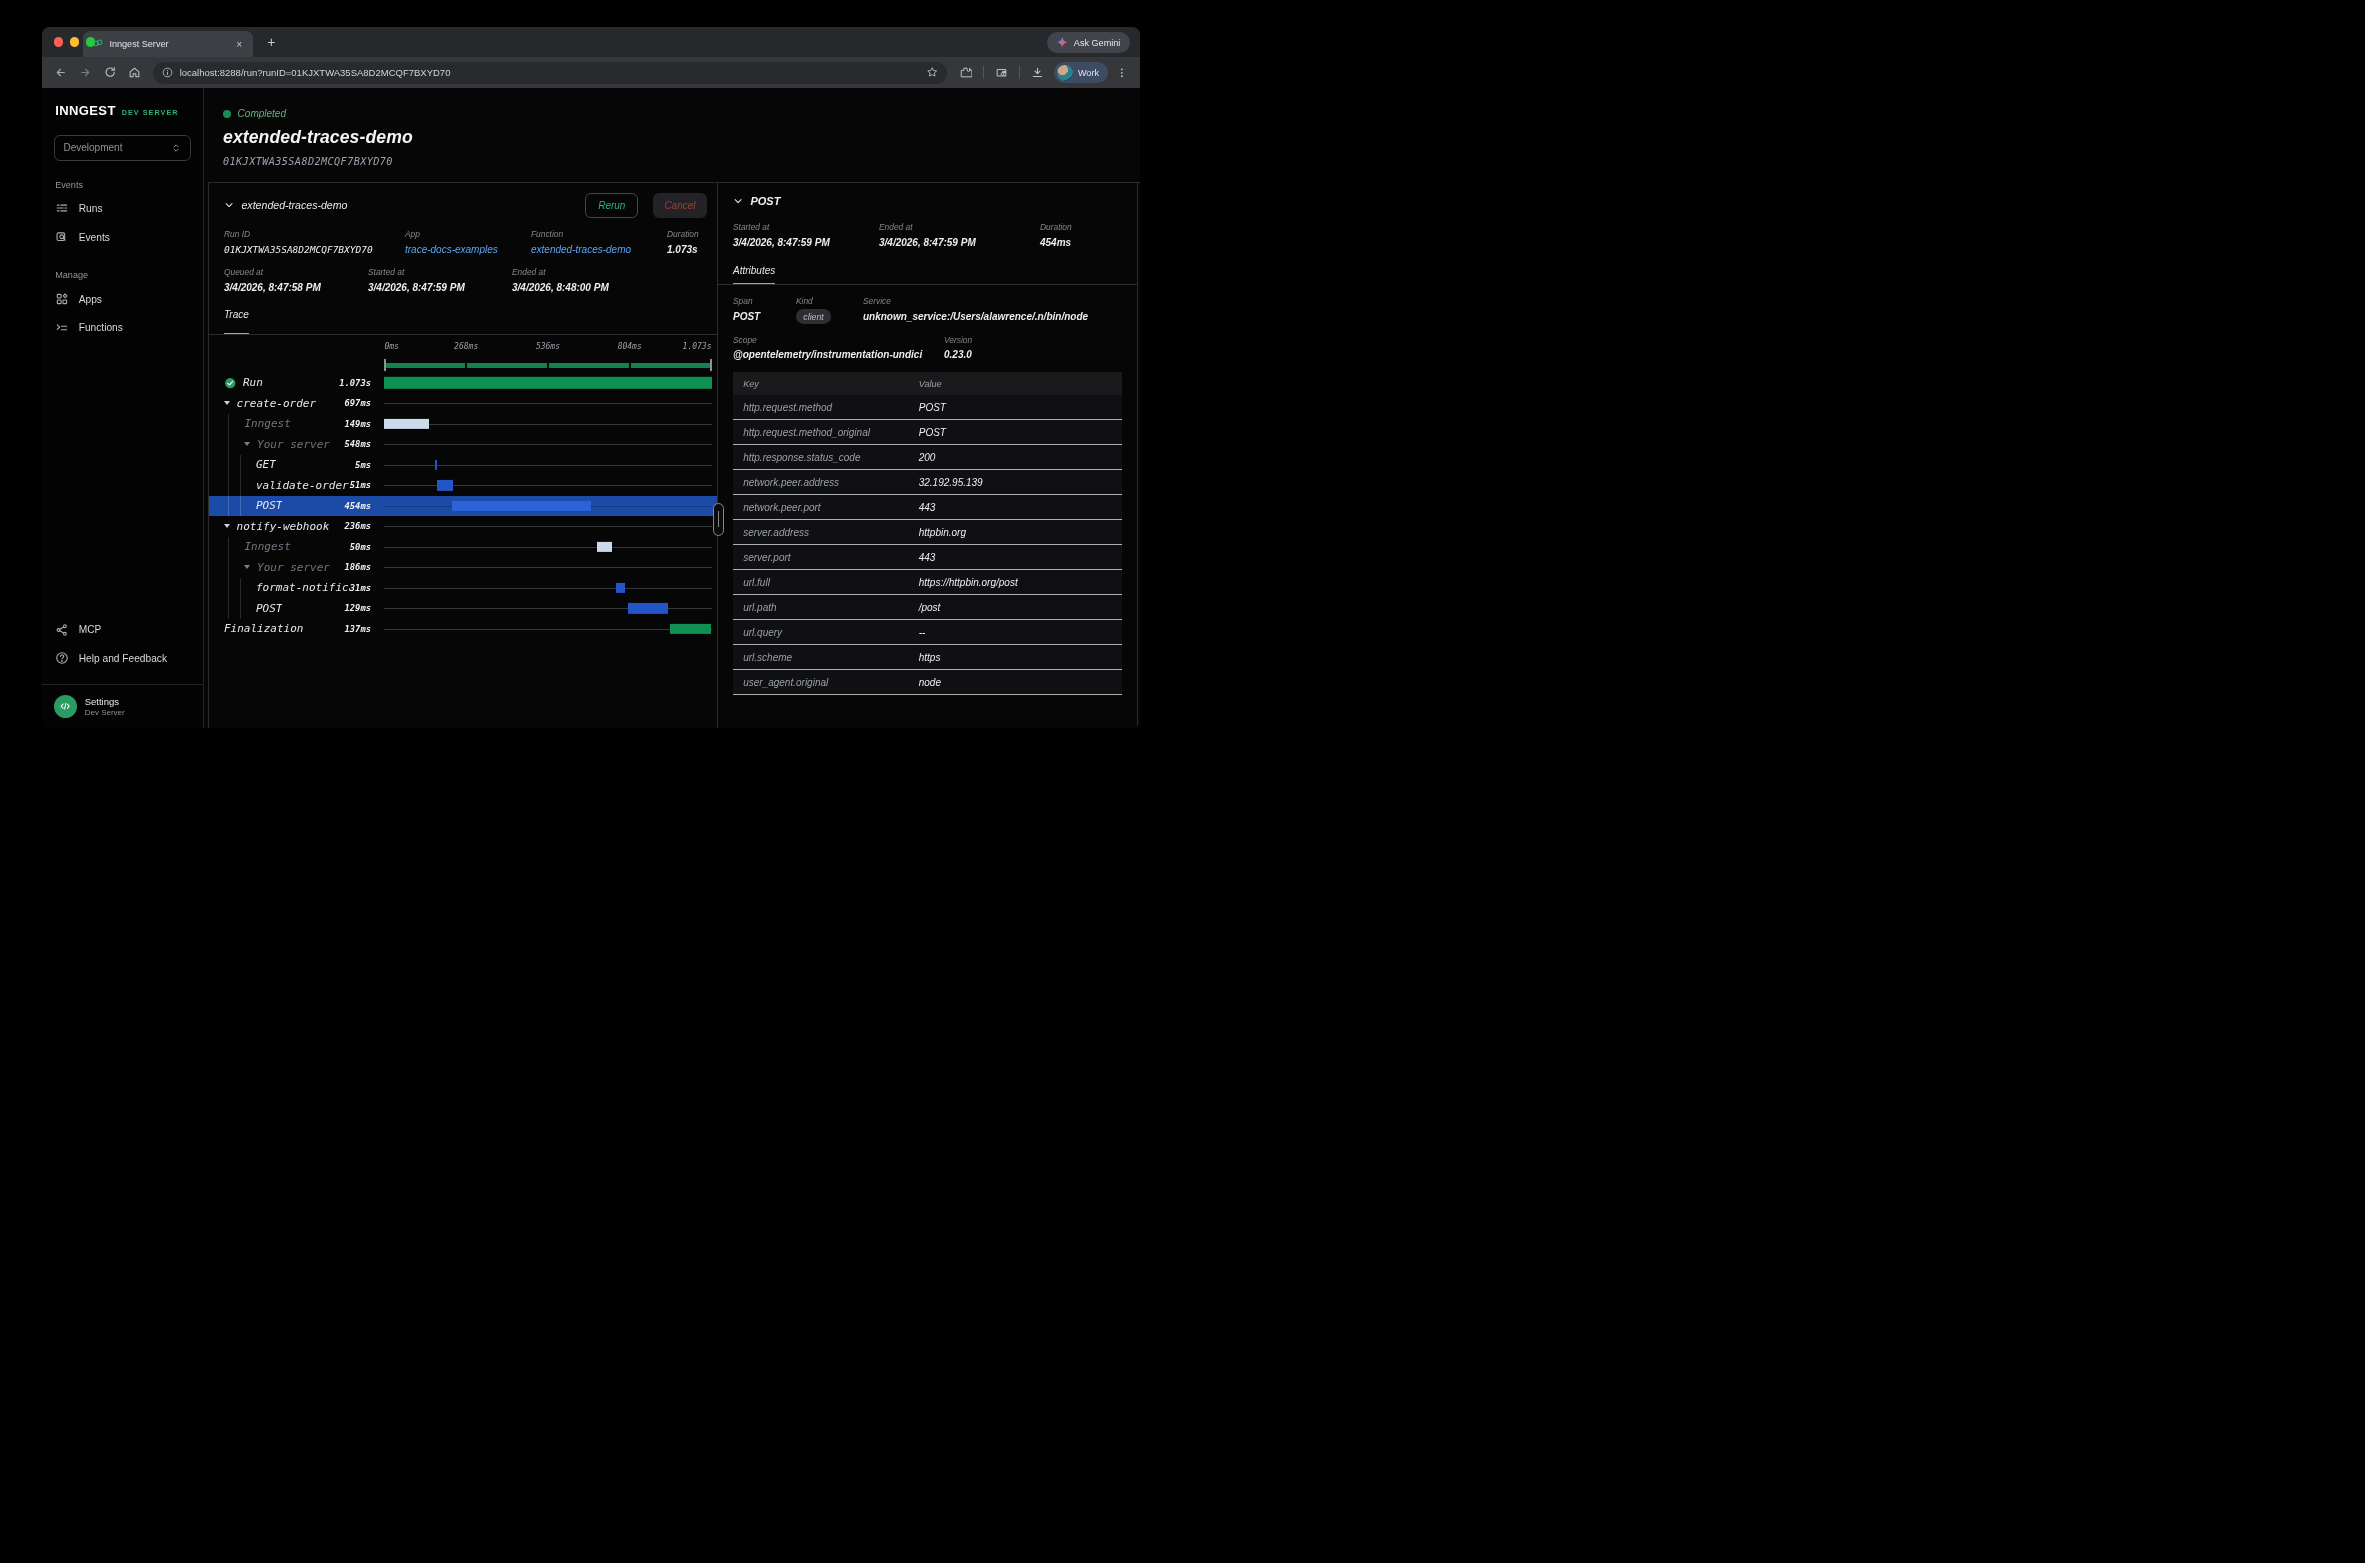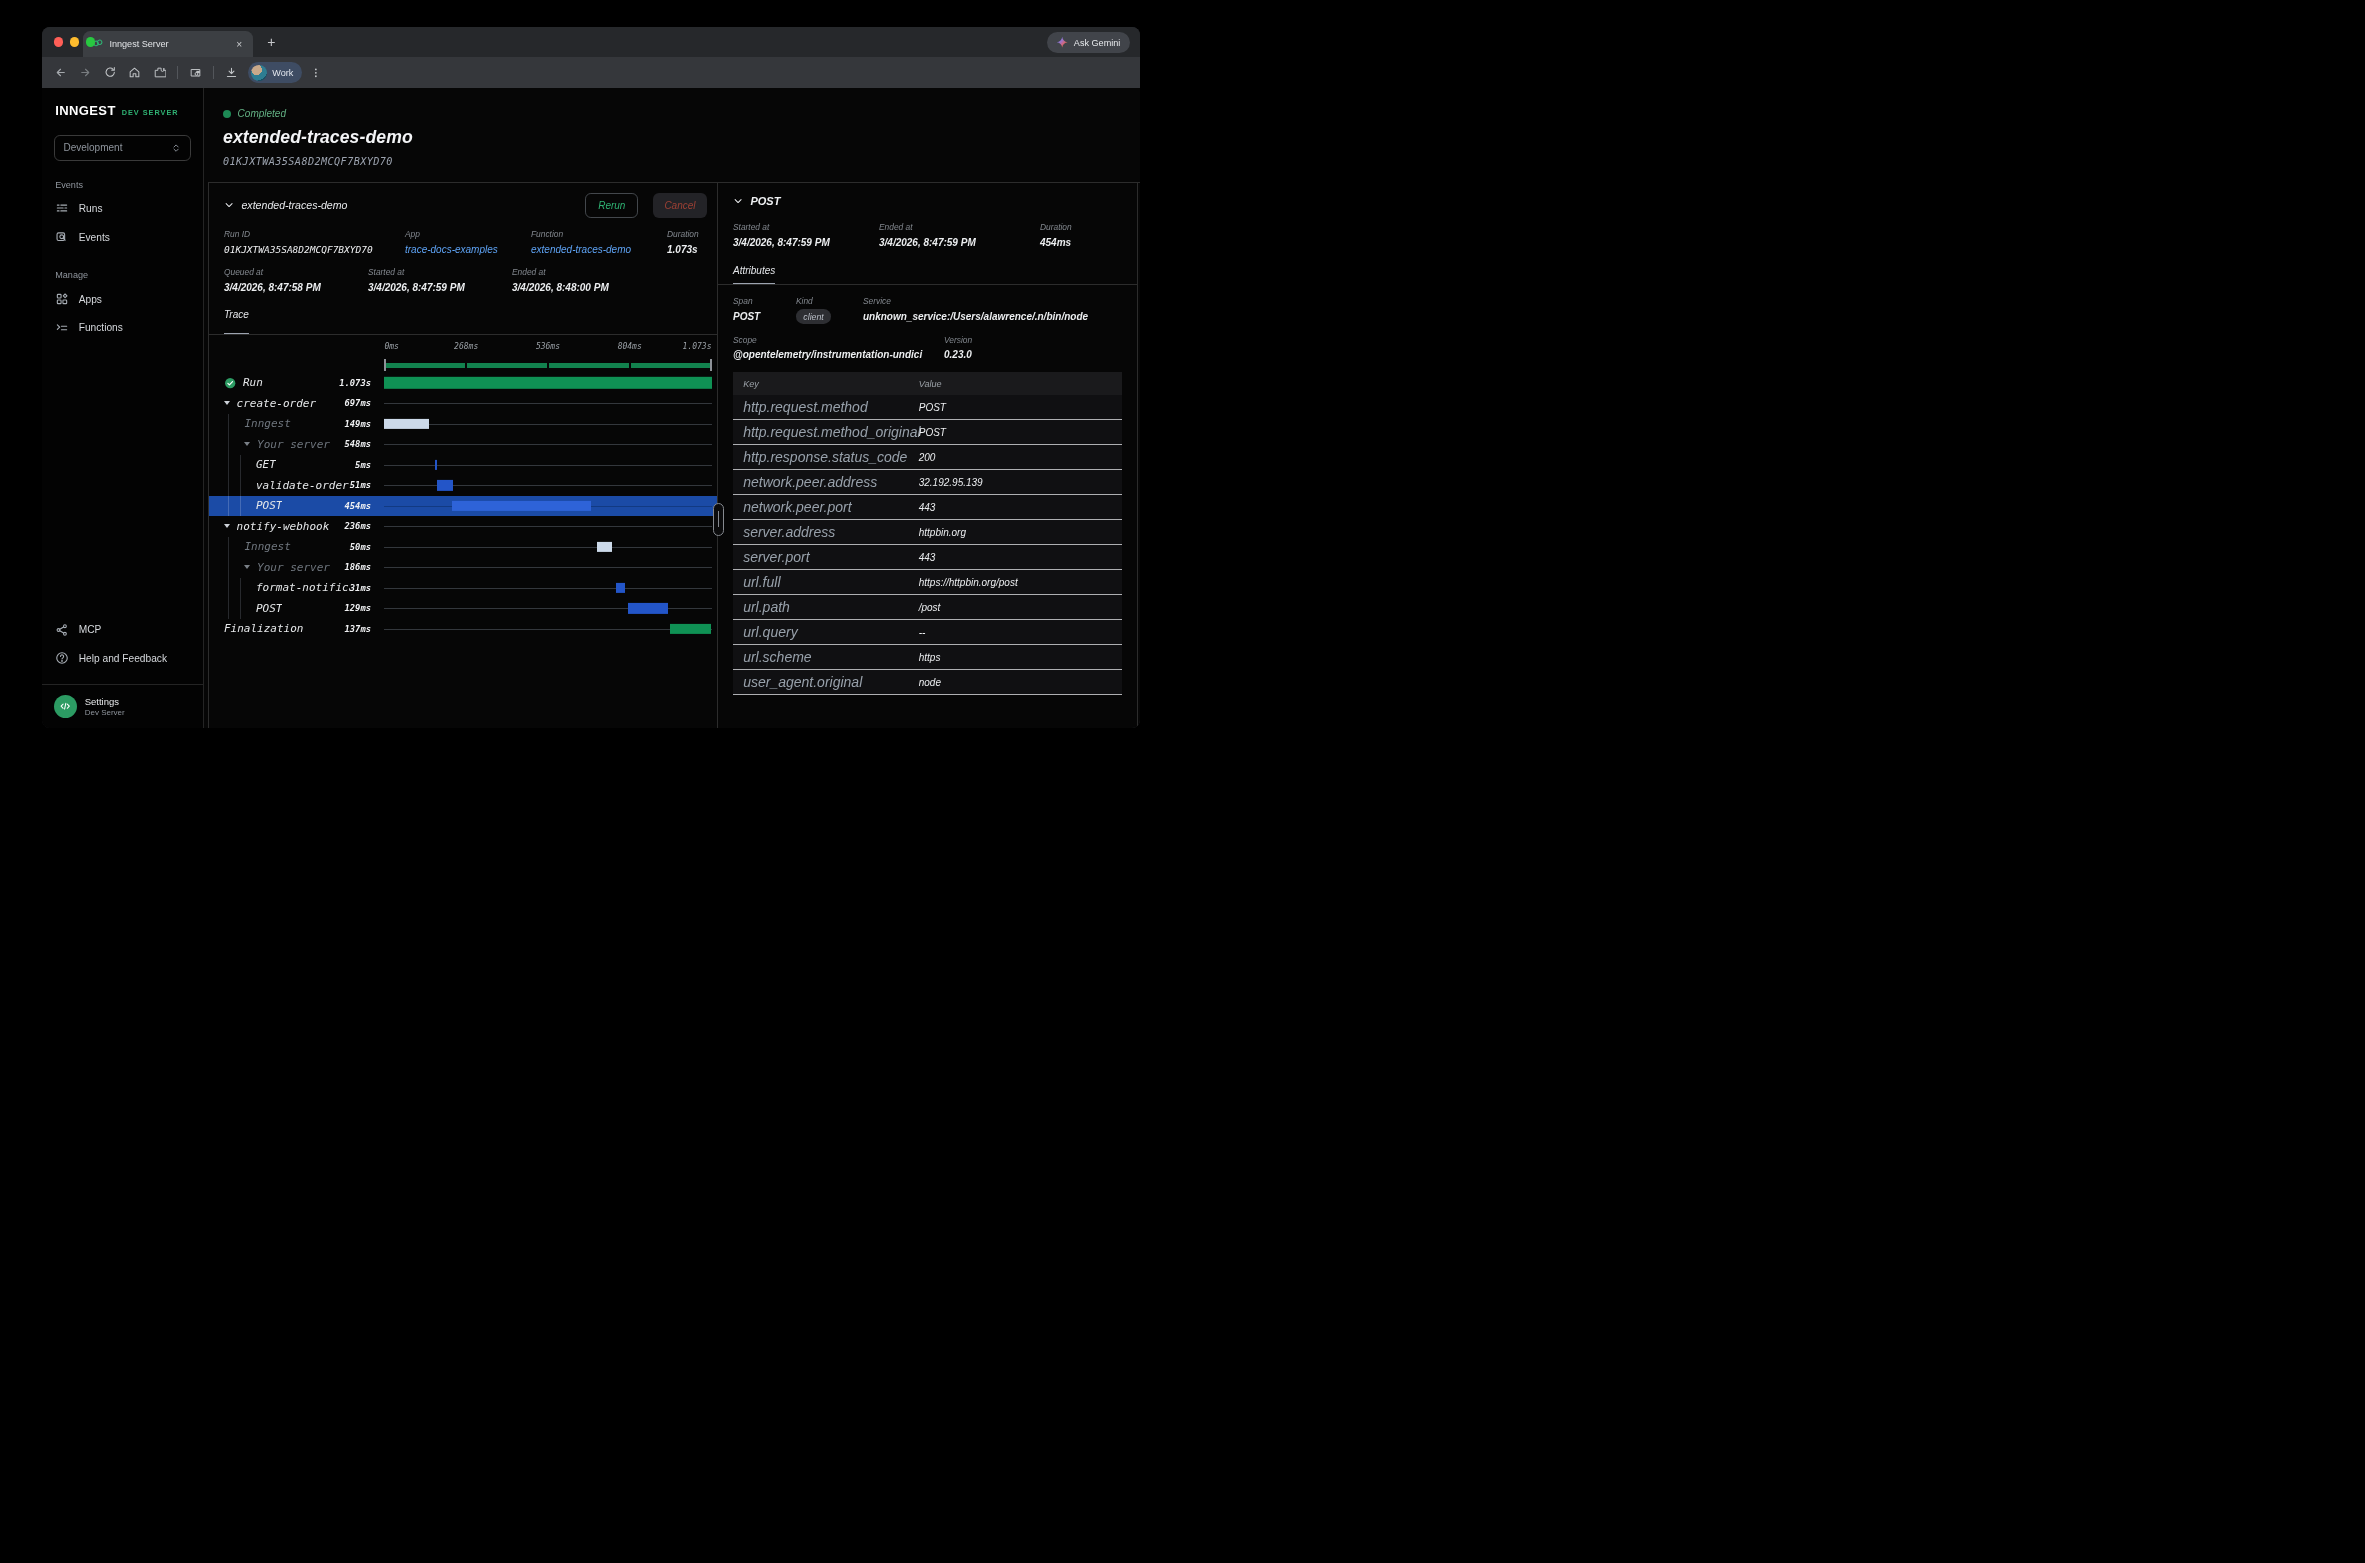--- a/index.html
+++ b/index.html
@@ -127,21 +127,21 @@
   .sp-tabbar .tab-lbl { display:inline-block; color:#e5e7eb; font-size:10px; padding-bottom:6.6px; border-bottom:1.5px solid #9ca3af; }
   .sp-body { padding:11.7px 14.6px 0 14.6px; overflow:hidden; }
   .attr-row1 { display:grid; grid-template-columns:63px 67px 1fr; }
   .attr-row2 { display:grid; grid-template-columns:211px 1fr; margin-top:11px; }
   .badge { display:inline-block; background:#2d2e32; color:#b9bec6; border-radius:7.3px; padding:2.2px 7.3px; font-size:8.8px; margin-top:2.9px; }
   .kv-table { margin-top:12.4px; }
   .kv-head { display:grid; grid-template-columns:46.5% 1fr; background:#1a1a1c; height:23px; align-items:center; padding:0 1.5px 0 10.2px; }
   .kv-head div { color:#9aa0a6; font-size:9.1px; }
   .kv-row { display:grid; grid-template-columns:46.5% 1fr; height:25px; align-items:center; padding:0 1.5px 0 10.2px;
     background:#101012; border-bottom:0.7px solid rgba(235,237,240,.72); }
-  .kv-key { color:#98a1ab; font-size:14px; }
+  .kv-key { color:#98a1ab; font-size:10px; }
   .kv-val { color:#eceef0; font-size:10px; }
 </style>
 </head>
 <body>
 
 <div class="window">
 
   <div class="tabstrip">
     <div class="lights">
       <div class="light" style="background:#ff5f57"></div>
@@ -191,20 +191,33 @@
     <div class="navbtn">
       <svg width="12.4" height="12.4" viewBox="0 0 24 24" fill="none" stroke="#c0c3c6" stroke-width="2" stroke-linecap="round">
           <path d="M20 12a8 8 0 1 1-2.34-5.66"></path>
           <path d="M20 3v5h-5" stroke-linejoin="round"></path>
         </svg>
     </div>
     <div class="navbtn">
       <svg width="13" height="13" viewBox="0 0 24 24" fill="none" stroke="#c0c3c6" stroke-width="1.9" stroke-linejoin="round">
           <path d="M4 11l8-7 8 7v9h-5.5v-5.5h-5V20H4z"></path>
         </svg>
+    </div>
+    <div class="omnibox">
+      <svg width="11" height="11" viewBox="0 0 24 24">
+          <circle cx="12" cy="12" r="9.5" fill="none" stroke="#c0c3c6" stroke-width="1.8"></circle>
+          <rect x="11.1" y="10.5" width="1.9" height="7" fill="#c0c3c6"></rect>
+          <rect x="11.1" y="6.5" width="1.9" height="2" fill="#c0c3c6"></rect>
+        </svg>
+      <span class="url">localhost:8288/run?runID=01KJXTWA35SA8D2MCQF7BXYD70</span>
+      <span class="navbtn">
+        <svg width="12.4" height="12.4" viewBox="0 0 24 24">
+            <path d="M12 3.3l2.6 5.5 6 .7-4.4 4.1 1.2 5.9L12 16.6l-5.4 2.9 1.2-5.9-4.4-4.1 6-.7z" fill="none" stroke="#c7c9cc" stroke-width="1.6" stroke-linejoin="round"></path>
+          </svg>
+      </span>
     </div>
     <div class="navbtn">
       <svg width="13" height="13" viewBox="0 0 24 24" fill="none" stroke="#c0c3c6" stroke-width="1.8" stroke-linejoin="round">
           <path d="M9 4h6v3.2a2.3 2.3 0 0 0 0 .3 2.5 2.5 0 0 0 5 0V4h0v4h3.9v12H4.1V8H9z"></path>
         </svg>
     </div>
     <div class="tooldiv"></div>
     <div class="navbtn">
       <svg width="13" height="13" viewBox="0 0 24 24" fill="none" stroke="#c0c3c6" stroke-width="1.8" stroke-linejoin="round">
           <path d="M4 6.5v12h16v-12"></path>

